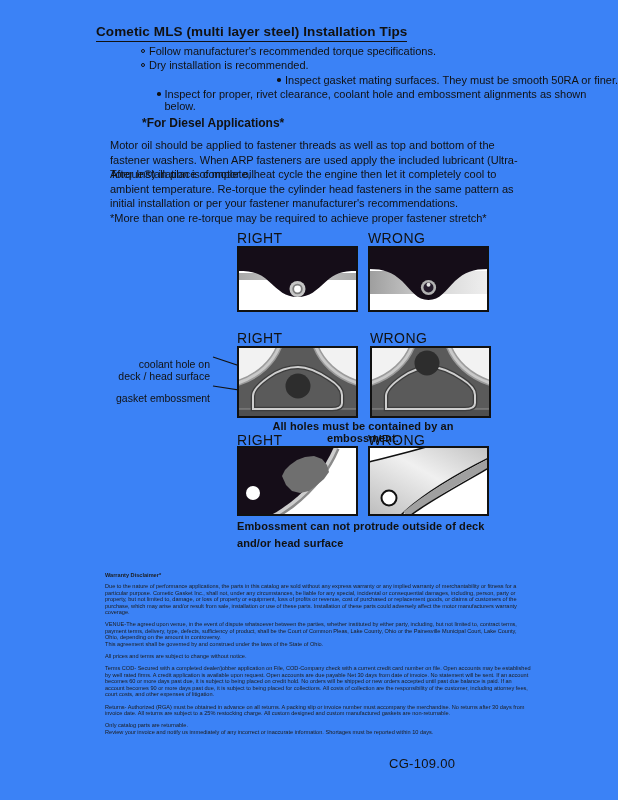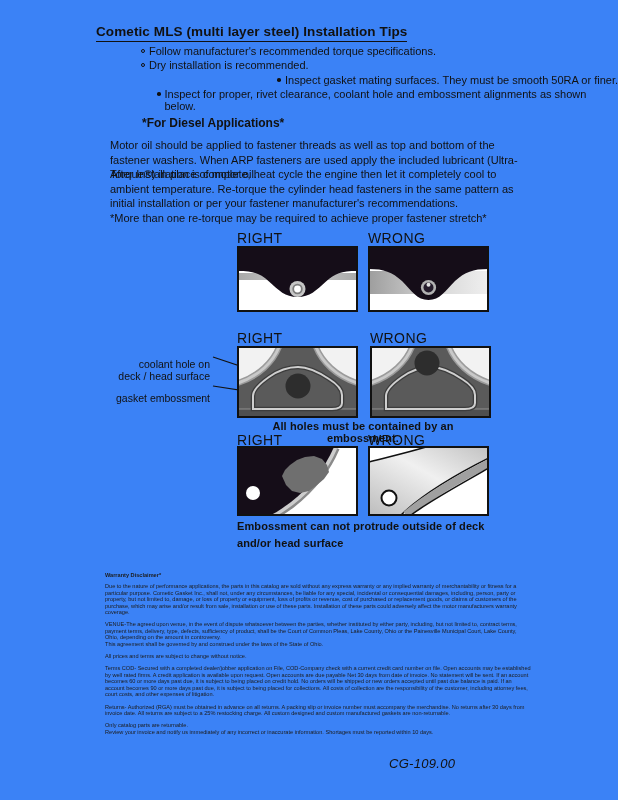--- a/index.html
+++ b/index.html
@@ -23,21 +23,21 @@
   .sub .b-mark { background:#111; width:3.5px; height:3.5px; border:none; margin-top:4.5px; }
   #diesel-heading { left:110px; top:116px; font-size:12px; font-weight:bold;margin-left:32px; }
   .para { left:110px; font-size:11px; line-height:14.5px; width:410px; }
   .dg-label { font-size:14px; letter-spacing:0.4px; text-align:left; width:121px; }
   .dg-caption { font-size:11px; font-weight:bold; letter-spacing:0.1px; }
   .ann-label { font-size:10.5px; line-height:12px; text-align:right; width:95px;margin-top:12px; }
   svg.box { display:block; }
   #disclaimer { left:105px; top:572px; width:426px; font-size:5.6px; line-height:6.4px; color:#1c1c1c; }
   #disclaimer .dp { margin-bottom:6px; white-space:pre-line; }
   #disclaimer .dh { font-weight:bold; margin-bottom:5px; }
-  #part-number { left:389px; top:756px; font-size:13px; letter-spacing:0.3px;font-style:italic; }
+  #part-number { left:389px; top:756px; font-size:13px; letter-spacing:0.3px; }
 </style>
 </head>
 <body>
 
 <div id="page">
 
   <div id="title" class="abs">Cometic MLS (multi layer steel) Installation Tips</div>
 
   <div class="bullets abs">
     <div class="b-row">

